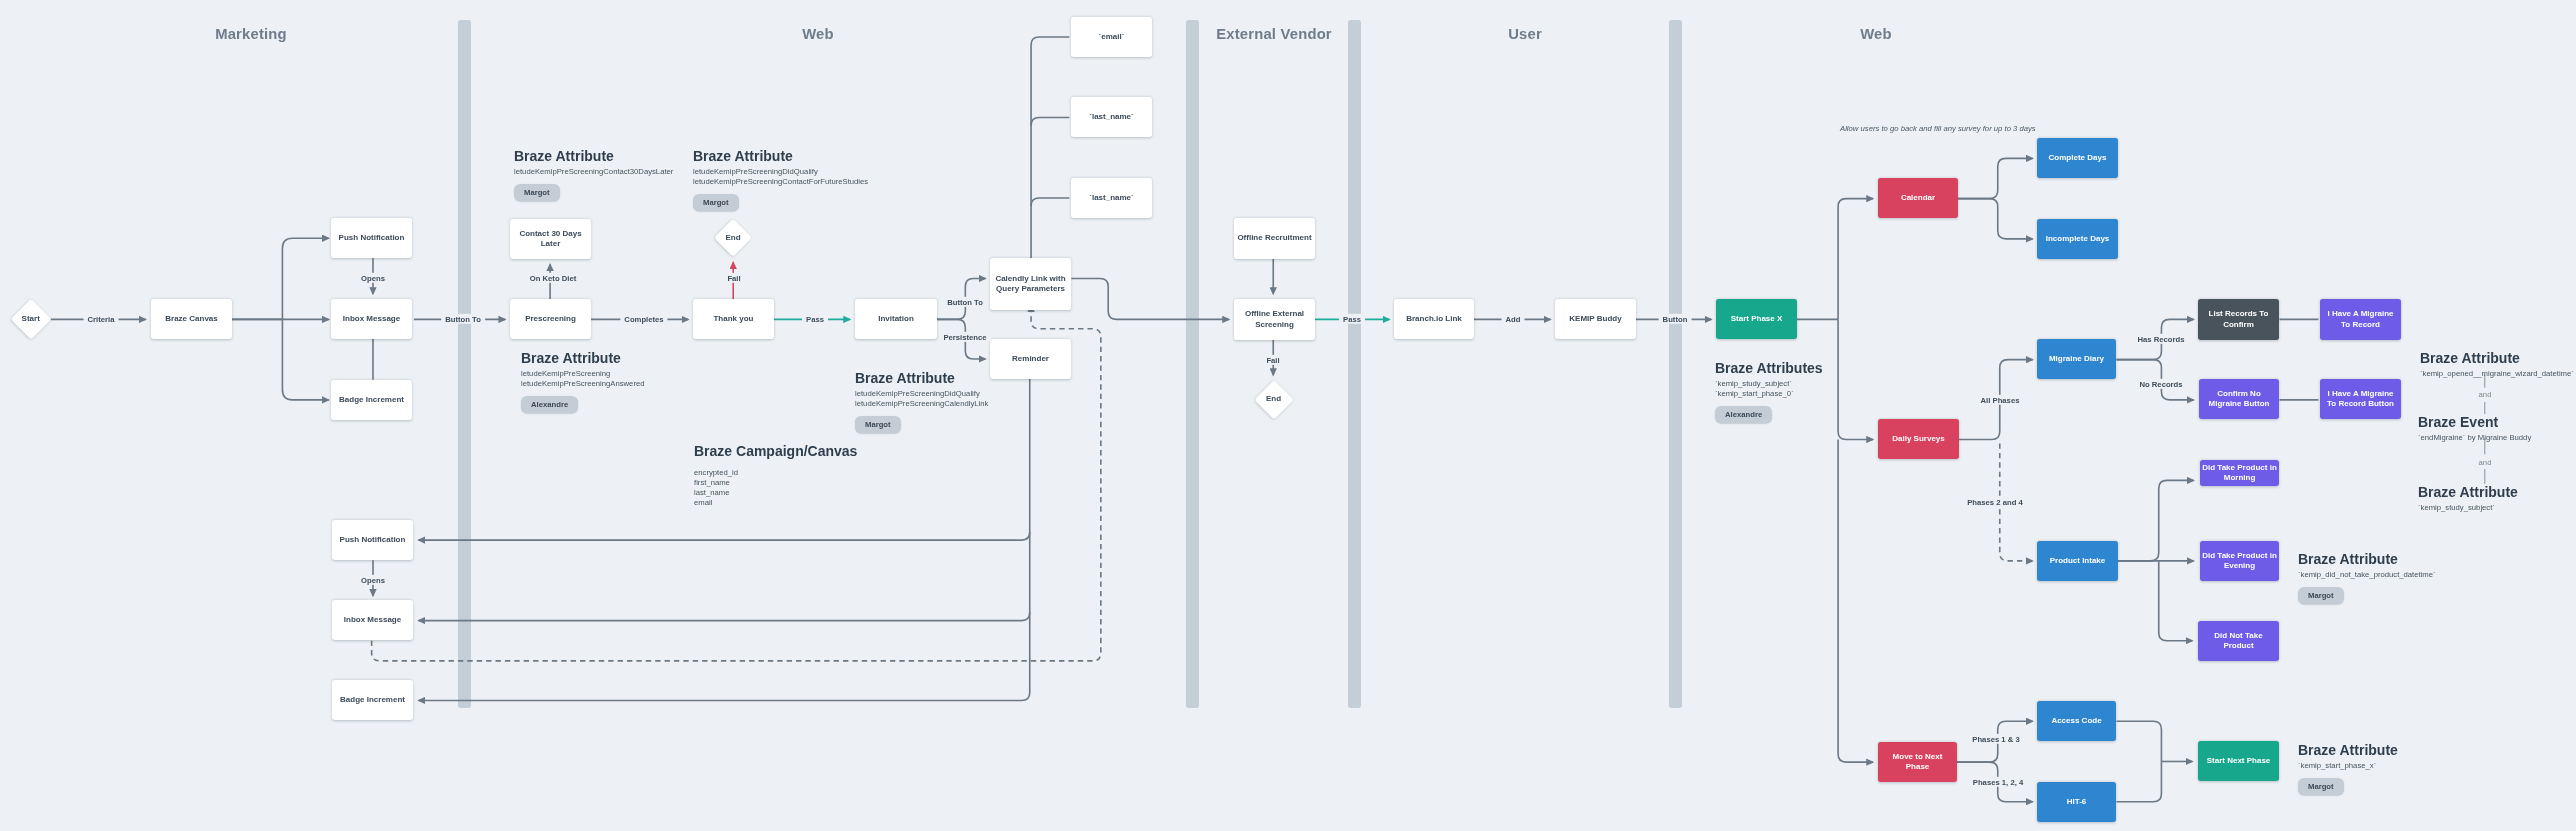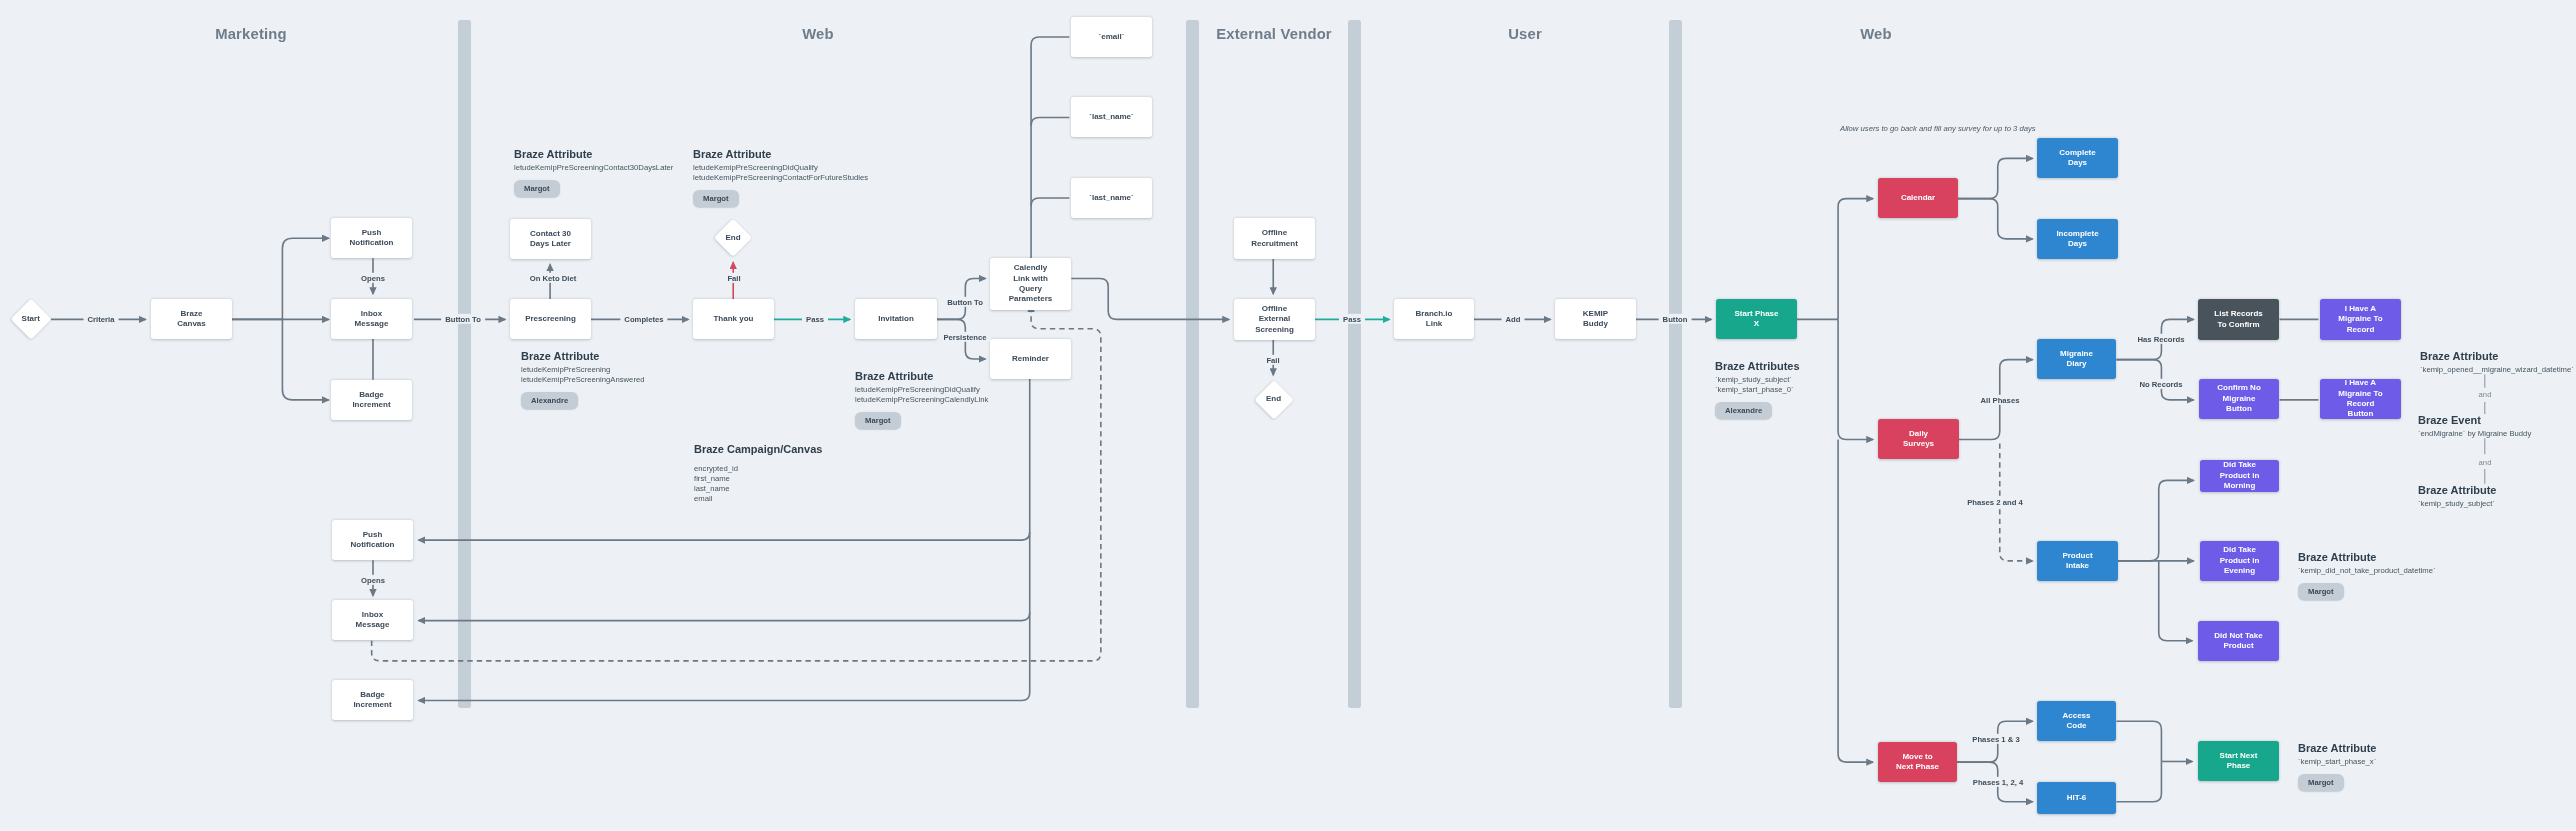--- a/index.html
+++ b/index.html
@@ -11,21 +11,21 @@
   #canvas{position:absolute;left:0;top:0;width:2576px;height:832px;}
   #wires{position:absolute;left:0;top:0;z-index:1;}
   .lane-bar{position:absolute;top:20px;height:688px;width:12.7px;background:var(--bar,#c4ced7);border-radius:2.7px;z-index:0;}
   .lane-title{
     position:absolute;transform:translate(-50%,-50%);z-index:2;
     font-size:14.8px;font-weight:700;color:var(--laneTitle,#6e7c8b);letter-spacing:0.2px;white-space:nowrap;
   }
   .node{
     position:absolute;z-index:3;display:flex;align-items:center;justify-content:center;
     background:#fff;border-radius:2.7px;box-shadow:0 0.7px 2.7px rgba(45,62,80,.28);
-    text-align:center;padding:16px;box-sizing:border-box;
+    text-align:center;padding:2px;box-sizing:border-box;
     font-size:8px;font-weight:700;color:var(--nodeText,#3b4a59);line-height:1.3;
   }
   .node.teal{background:var(--teal,#17a78c);color:#fff;}
   .node.red{background:var(--red,#d8425e);color:#fff;}
   .node.blue{background:var(--blue,#2e85d0);color:#fff;}
   .node.purple{background:var(--purple,#6e5ce8);color:#fff;}
   .node.dark{background:var(--dark,#49535c);color:#fff;}
   .node.diamond{background:transparent;box-shadow:none;padding:0;}
   .diamond-shape{
     position:absolute;left:50%;top:50%;width:72%;height:72%;
@@ -33,21 +33,21 @@
     background:#fff;border-radius:3.4px;box-shadow:0 0.7px 2.7px rgba(45,62,80,.28);
   }
   .diamond-label{position:relative;z-index:1;font-size:8px;font-weight:700;color:var(--nodeText,#3b4a59);}
   .edge-label{
     position:absolute;transform:translate(-50%,-50%);z-index:4;
     background:var(--bg,#edf1f5);padding:0.7px 4px;white-space:nowrap;
     font-size:7.7px;font-weight:700;color:#3f4d5b;
   }
   .edge-label.and{font-weight:400;color:#7b8894;}
   .ann{position:absolute;z-index:4;white-space:nowrap;}
-  .ann .ann-title{font-size:11px;font-weight:700;color:#2e3e4d;margin-bottom:2.7px;}
+  .ann .ann-title{font-size:14px;font-weight:700;color:#2e3e4d;margin-bottom:2.7px;}
   .ann.gapped .ann-title{margin-bottom:8.7px;}
   .ann .ann-line{font-size:7.7px;color:#46545f;line-height:10px;}
   .badge{
     display:inline-block;margin-top:7.4px;padding:4px 10px;border-radius:6px;
     background:var(--badge,#c4cdd6);color:#3b4856;font-size:7.7px;font-weight:700;
     box-shadow:0 0.7px 1.3px rgba(45,62,80,.25);
   }
   .note{
     position:absolute;z-index:4;font-size:7.7px;font-style:italic;color:#4a5866;white-space:nowrap;
   }
@@ -251,21 +251,21 @@
     </div>
     <div class="node  purple" style="left: 2198px; top: 621px; width: 81px; height: 40px;">
       <span>Did Not Take Product</span>
     </div>
     <div class="node  red" style="left: 1878px; top: 742px; width: 79px; height: 40px;">
       <span>Move to Next Phase</span>
     </div>
     <div class="node  blue" style="left: 2037px; top: 701px; width: 79px; height: 40px;">
       <span>Access Code</span>
     </div>
-    <div class="node  blue" style="left: 2037px; top: 782px; width: 79px; height: 28px;">
+    <div class="node  blue" style="left: 2037px; top: 782px; width: 79px; height: 40px;">
       <span>HIT-6</span>
     </div>
     <div class="node  teal" style="left: 2198px; top: 741px; width: 81px; height: 40px;">
       <span>Start Next Phase</span>
     </div>
     <span class="edge-label" style="left: 101px; top: 319px;">Criteria</span>
     <span class="edge-label" style="left: 373px; top: 278px;">Opens</span>
     <span class="edge-label" style="left: 463px; top: 319px;">Button To</span>
     <span class="edge-label" style="left: 553px; top: 278px;">On Keto Diet</span>
     <span class="edge-label" style="left: 644px; top: 319px;">Completes</span>

